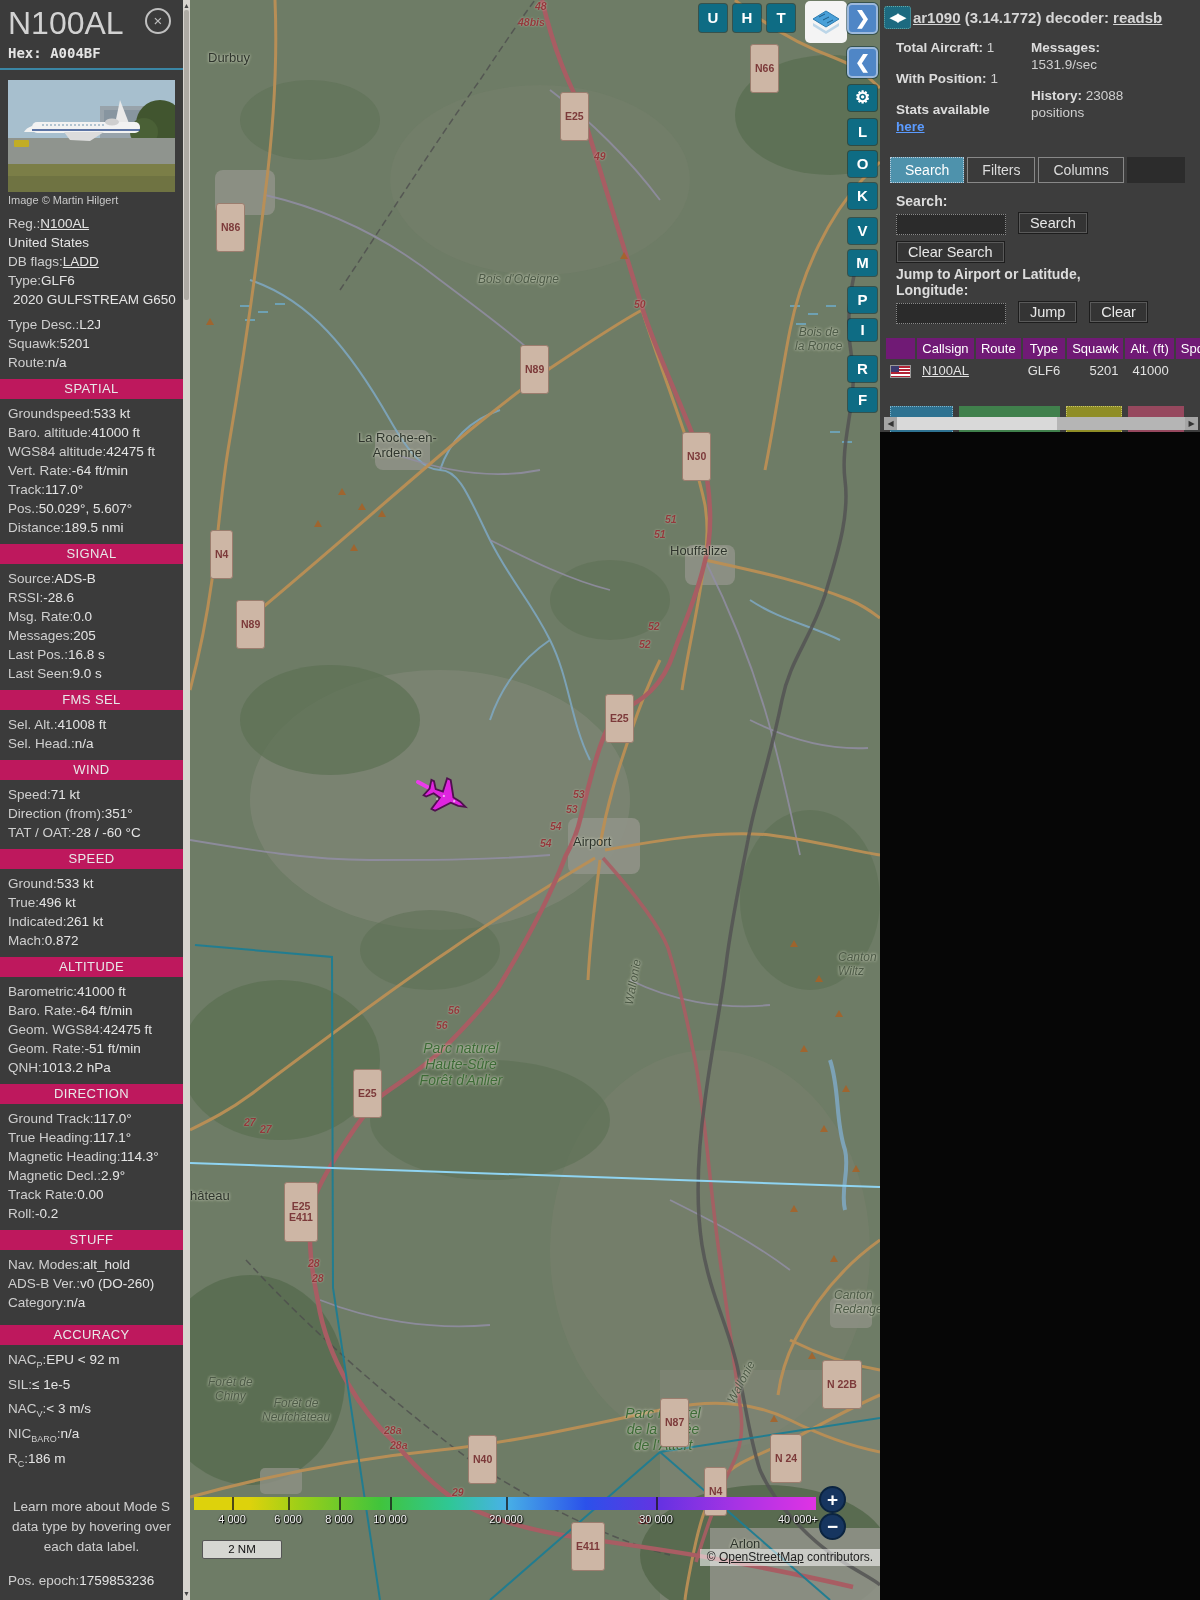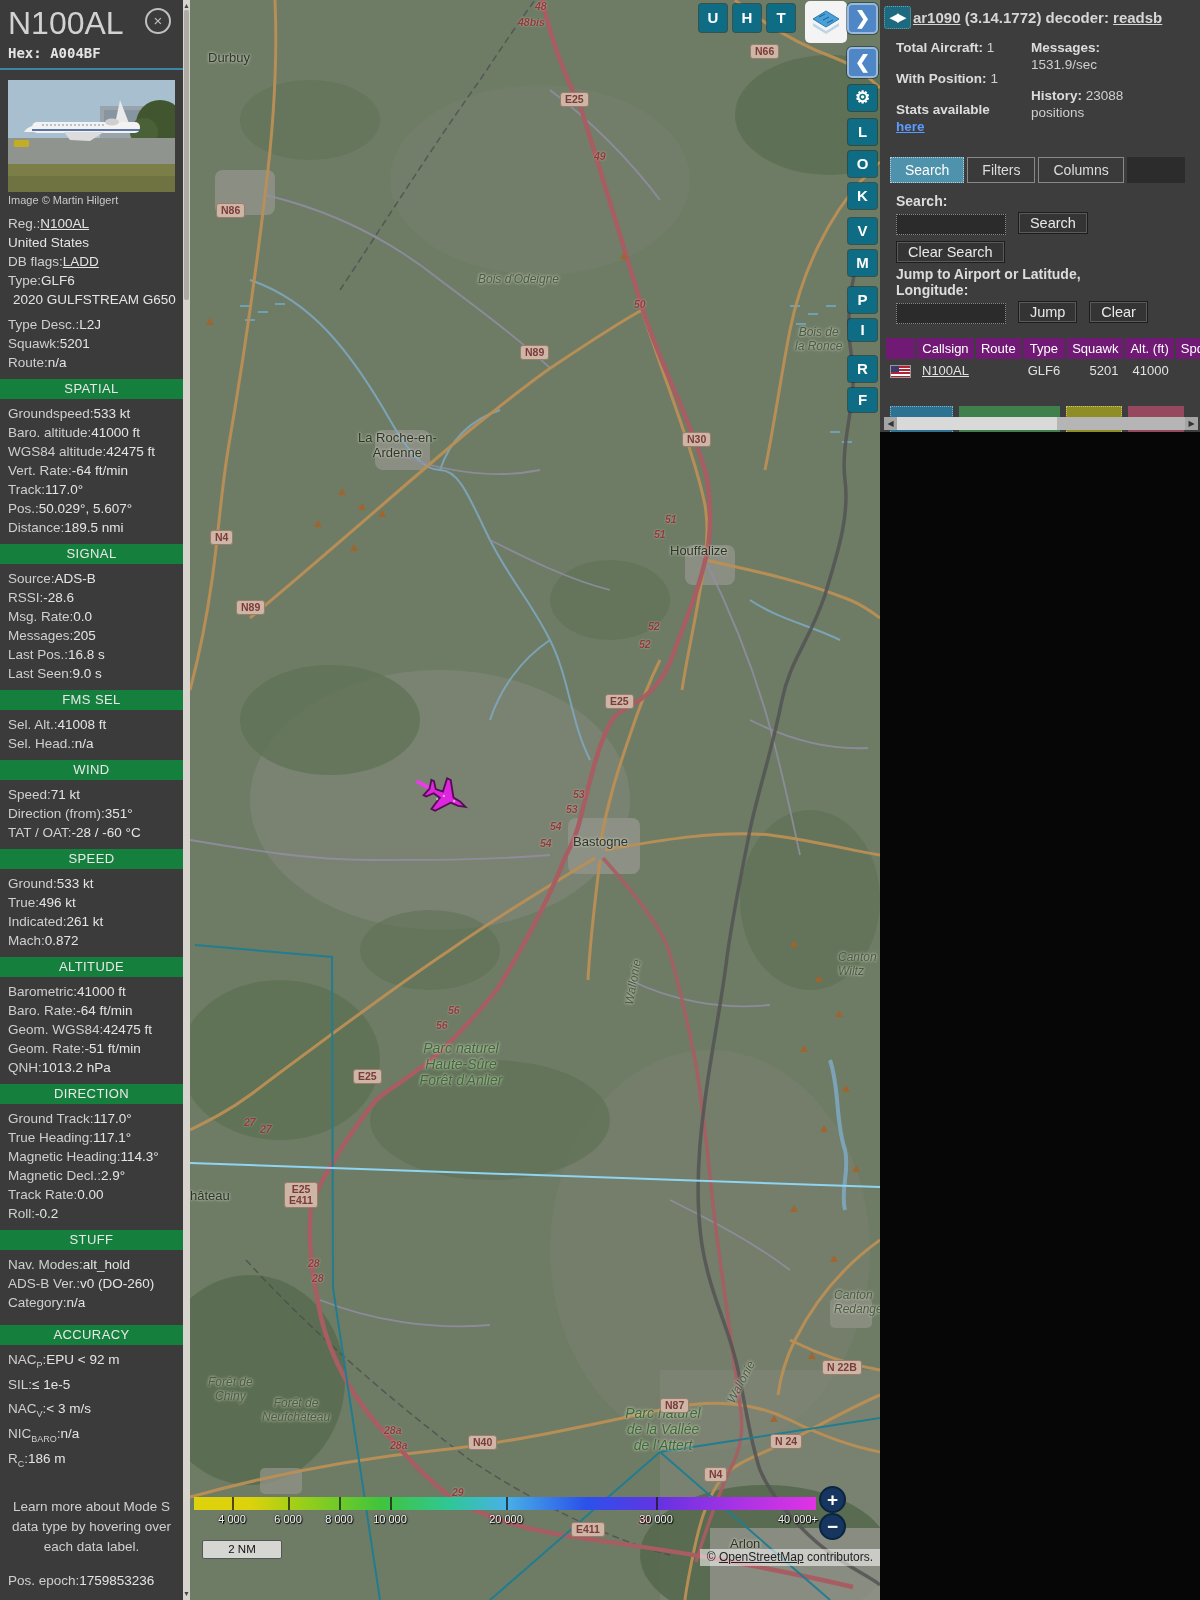--- a/index.html
+++ b/index.html
@@ -13,35 +13,35 @@
             color:#c0c0c0;font-size:15px;line-height:21px;text-align:center;cursor:pointer;}
   .sb-hex{font-family:"DejaVu Sans Mono",monospace;font-weight:bold;font-size:14px;color:#e4e4e4;padding:3px 8px 7px;}
   .sb-div{height:2px;background:#3a86a5;}
   .photo{margin:10px 8px 0;height:112px;position:relative;background:#a7bfce;overflow:hidden;}
   .credit{font-size:11px;color:#c8c8c8;margin:2px 8px 8px;}
   .row{display:flex;justify-content:flex-start;padding:0 7px 0 8px;font-size:13.5px;line-height:19px;}
   .row .lbl{color:#cfcfcf;white-space:nowrap;}
   .row .val{color:#e4e4e4;text-align:right;}
   .row-full{padding:0 7px 0 13px;font-size:13.5px;line-height:19px;color:#e4e4e4;}
   .gap{height:6px;}
-  .sec-h{background:#15803d;color:#e8e8e8;text-align:center;font-size:13px;line-height:20px;margin:7px 0 5px;letter-spacing:.4px;}
+  .sec-h{background:#be185d;color:#e8e8e8;text-align:center;font-size:13px;line-height:20px;margin:7px 0 5px;letter-spacing:.4px;}
   sub{font-size:9px;}
   .note{margin:24px 4px 0;text-align:center;font-size:13.5px;line-height:20px;color:#cfcfcf;}
   .sb-scroll{position:absolute;left:183px;top:0;width:7px;height:1600px;background:#d7d4ce;}
   .sb-scroll .thumb{position:absolute;left:1px;top:10px;width:5px;height:290px;background:#aeaba4;border-radius:2px;}
   .sb-arrow{position:absolute;left:0;width:7px;font-size:7px;color:#444;text-align:center;line-height:8px;}
   
   .map{position:absolute;left:190px;top:0;width:690px;height:1600px;background:#6e7c66;overflow:hidden;}
   .map svg.base{position:absolute;left:0;top:0;}
   .mlabel{position:absolute;font-size:13px;color:#2e342c;white-space:nowrap;
           text-shadow:0 0 3px rgba(214,220,198,.8),0 0 3px rgba(214,220,198,.6);}
   .mlabel.park{color:#3d6b36;font-style:italic;font-size:14px;text-align:center;}
   .mlabel.forest{color:#4d5a47;font-style:italic;font-size:12px;text-align:center;}
   .badge{position:absolute;background:#cdb6a5;border:1.5px solid #9b7d6e;border-radius:3px;color:#7c3a3a;
-         font-size:10.5px;font-weight:bold;padding:1px 4px;line-height:11px;text-align:center;
+         font-size:10.5px;font-weight:bold;padding:18px 4px;line-height:11px;text-align:center;
          text-shadow:none;white-space:nowrap;}
   .exit{position:absolute;font-size:10.5px;font-weight:bold;font-style:italic;color:#93393c;
         text-shadow:0 0 2px rgba(220,220,200,.7);white-space:nowrap;}
   .tri{position:absolute;width:0;height:0;border-left:4px solid transparent;border-right:4px solid transparent;
        border-bottom:7px solid #a86226;opacity:.85;}
   .mbtn{position:absolute;background:#0e6c84;color:#fff;font-weight:bold;font-size:15px;text-align:center;
         border-radius:3px;cursor:pointer;box-shadow:0 0 0 1px rgba(0,40,50,.5);}
   .mbtn.blue{background:#4f86c6;border:2px solid #9cb9dd;box-sizing:border-box;font-size:18px;border-radius:5px;}
   .layersbtn{position:absolute;left:615px;top:1px;width:42px;height:42px;background:#f4f4f4;border-radius:5px;cursor:pointer;}
   .zoombtn{position:absolute;width:27px;height:27px;border-radius:50%;background:#16355f;border:2px solid #0b2440;
@@ -522,21 +522,21 @@
   <div class="mlabel forest" style="left:288px;top:272px">Bois d'Odeigne</div>
   <div class="mlabel forest" style="left:605px;top:325px;text-align:center">
     <div>Bois de</div>
       <div>la Ronce</div>
   </div>
   <div class="mlabel" style="left:168px;top:430px;text-align:center">
     <div>La Roche-en-</div>
       <div>Ardenne</div>
   </div>
   <div class="mlabel" style="left:480px;top:543px">Houffalize</div>
-  <div class="mlabel" style="left:383px;top:834px">Bastogne</div>
+  <div class="mlabel" style="left:383px;top:834px">Airport</div>
   <div class="mlabel park" style="left:196px;top:1040px;width:150px">
     <div>Parc naturel</div>
       <div>Haute-Sûre</div>
       <div>Forêt d'Anlier</div>
   </div>
   <div class="mlabel forest" style="left:420px;top:975px;transform:rotate(-80deg)">Wallonie</div>
   <div class="mlabel forest" style="left:528px;top:1375px;transform:rotate(-62deg)">Wallonie</div>
   <div class="mlabel" style="left:0px;top:1188px">hâteau</div>
   <div class="mlabel forest" style="left:18px;top:1375px;text-align:center">
     <div>Forêt de</div>

